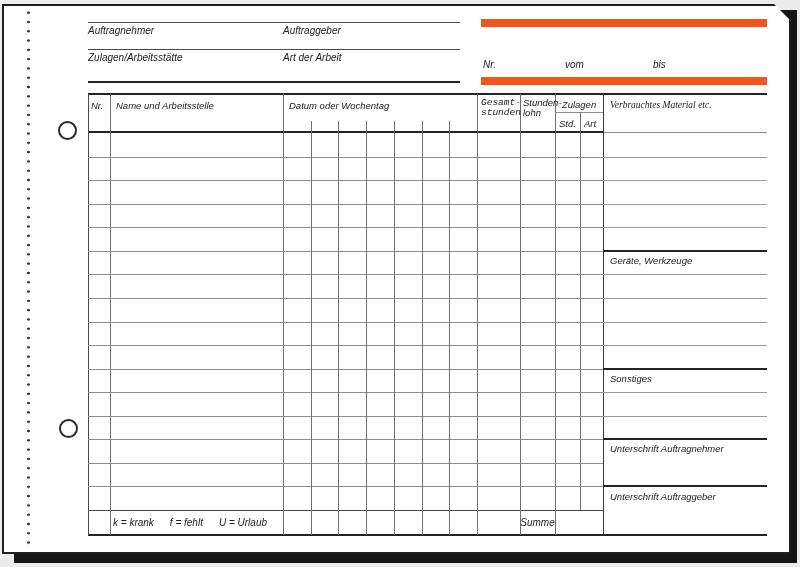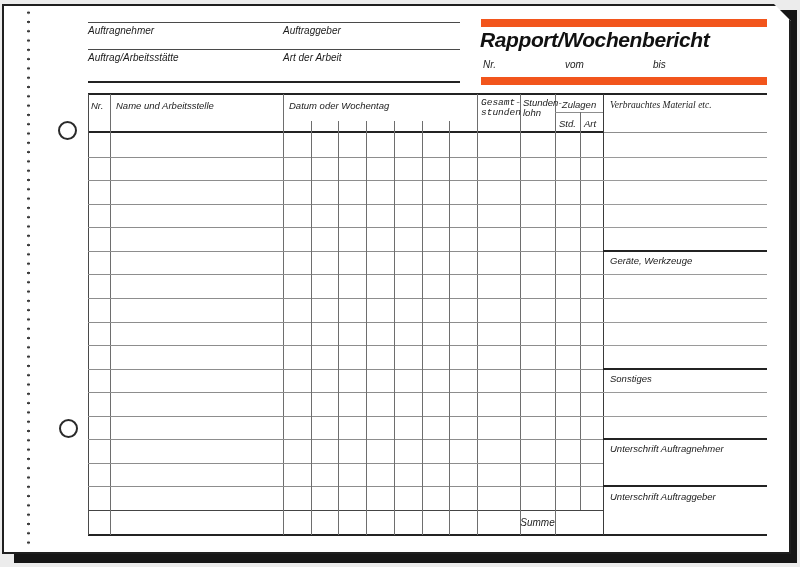--- a/index.html
+++ b/index.html
@@ -49,27 +49,26 @@
 
   <div class="perforation"></div>
   <div class="hole" style="left:58px;top:121px;"></div>
   <div class="hole" style="left:59px;top:419px;"></div>
 
   <div class="hline" style="left:88px;top:22px;width:372px;background:#4a4a4a;"></div>
   <div class="lbl" style="left:88px;top:25px;">Auftragnehmer</div>
   <div class="lbl" style="left:283px;top:25px;">Auftraggeber</div>
 
   <div class="hline" style="left:88px;top:49px;width:372px;background:#4a4a4a;"></div>
-  <div class="lbl" style="left:88px;top:52px;">Auftrag/Arbeitsstätte</div>
+  <div class="lbl" style="left:88px;top:52px;">Zulagen/Arbeitsstätte</div>
   <div class="lbl" style="left:283px;top:52px;">Art der Arbeit</div>
 
   <div class="hline thick" style="left:88px;top:81px;width:372px;"></div>
 
   <div class="bar" style="top: 19px; background: rgb(242, 85, 28);"></div>
-  <div class="title">Rapport/Wochenbericht</div>
   <div class="lbl" style="left:483px;top:59px;">Nr.</div>
   <div class="lbl" style="left:565px;top:59px;">vom</div>
   <div class="lbl" style="left:653px;top:59px;">bis</div>
   <div class="bar" style="top: 77px; background: rgb(242, 85, 28);"></div>
 
   <div class="hline thick" style="left:88px;top:93px;width:679px;"></div>
   <div class="hline thick" style="left:88px;top:131px;width:515px;"></div>
   <div class="hline" style="left:603px;top:132px;width:164px;"></div>
   <div class="hline thick" style="left:88px;top:534px;width:679px;"></div>
   <div class="hline" style="left:88px;top:510px;width:515px;background:#444;"></div>
@@ -136,15 +135,18 @@
       <div class="hline thick" style="left:603px;top:438px;width:164px;"></div>
       <div class="hline thick" style="left:603px;top:485px;width:164px;"></div>
       <div class="vline" style="left:311px;top:121px;height:414px;"></div>
       <div class="vline" style="left:338px;top:121px;height:414px;"></div>
       <div class="vline" style="left:366px;top:121px;height:414px;"></div>
       <div class="vline" style="left:394px;top:121px;height:414px;"></div>
       <div class="vline" style="left:422px;top:121px;height:414px;"></div>
       <div class="vline" style="left:449px;top:121px;height:414px;"></div>
     </div>
 
+  <div class="lbl legend" style="left:113px;top:517px;">
+    <span>k = krank</span><span>f = fehlt</span><span>U = Urlaub</span>
+  </div>
   <div class="lbl" style="left:520px;top:517px;width:35px;text-align:center;">Summe</div>
 
 </div>
 
 </body></html>

